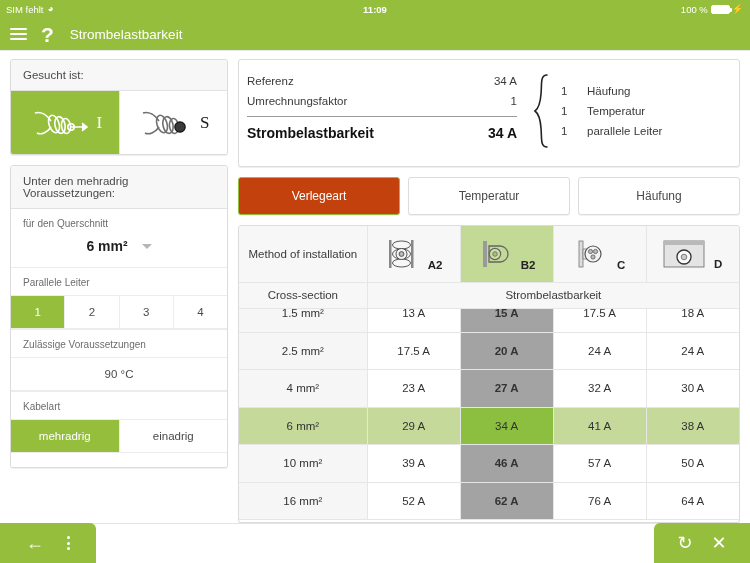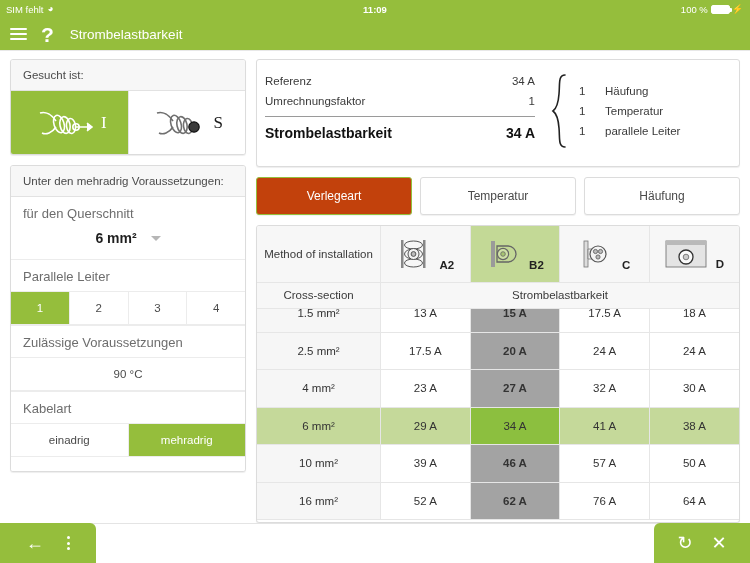--- a/index.html
+++ b/index.html
@@ -41,21 +41,21 @@
   .hamburger { width: 17px; display: flex; flex-direction: column; gap: 3px; cursor: pointer; }
   .hamburger span { display: block; height: 2px; background: #fff; border-radius: 1px; }
   .help-icon { font-size: 21px; font-weight: bold; line-height: 1; cursor: pointer; }
   .app-title { font-size: 13.5px; margin-left: 2px; }
 
   
   .content {
     position: absolute; top: 51px; left: 0; right: 0; bottom: 40px;
     background: #ffffff; display: flex; padding: 8px 10px 0 10px; gap: 10px;
   }
-  .col-left { width: 236px; display: flex; flex-direction: column; gap: 10px; }
+  .col-left { width: 218px; display: flex; flex-direction: column; gap: 10px; }
   .col-right { flex: 1; display: flex; flex-direction: column; gap: 10px; min-width: 0; }
 
   .card {
     background: #fff; border: 1px solid #dcdcdc; border-radius: 3px;
     box-shadow: 0 1px 1px rgba(0,0,0,0.07);
     overflow: hidden;
   }
   .card-head {
     padding: 9px 12px; font-size: 11.5px; color: #4a4a4a;
     background: #f7f7f7; border-bottom: 1px solid #e2e2e2;
@@ -69,21 +69,21 @@
   }
   .seek-opt + .seek-opt { border-left: 1px solid #e4e4e4; }
   .seek-opt.active { background: #95BE3C; }
   .cable-svg { display: block; }
   .seek-letter { font-family: "Liberation Serif", serif; font-size: 17px; margin-left: 3px; }
   .seek-opt.active .seek-letter { color: #fff; }
   .seek-opt:not(.active) .seek-letter { color: #1a1a1a; }
 
   
   .field-label {
-    padding: 9px 12px 7px 12px; font-size: 13px; color: #6d6d6d;
+    padding: 9px 12px 7px 12px; font-size: 10px; color: #6d6d6d;
     border-top: 1px solid #ececec;
   }
   .field-label.first { border-top: none; }
   .select-row {
     display: flex; align-items: center; justify-content: center;
     padding: 2px 0 13px 0; gap: 14px; cursor: pointer;
   }
   .select-value { font-size: 14px; font-weight: bold; color: #1f1f1f; }
   .caret { width: 0; height: 0; border-left: 5px solid transparent; border-right: 5px solid transparent; border-top: 5px solid #b6b6b6; }
   .seg { display: flex; border-top: 1px solid #ececec; border-bottom: 1px solid #ececec; }
@@ -258,22 +258,22 @@
           <div class="seg-item">4</div>
         </div>
 
         <div class="field-label">Zulässige Voraussetzungen</div>
         <div class="seg">
           <div class="seg-item">90 °C</div>
         </div>
 
         <div class="field-label">Kabelart</div>
         <div class="seg">
+          <div class="seg-item active">mehradrig</div>
           <div class="seg-item">einadrig</div>
-          <div class="seg-item active">mehradrig</div>
         </div>
 
         <div class="card-foot"></div>
       </div>
 
     </div>
 
     <div class="col-right">
 
       <div class="card result-card">

